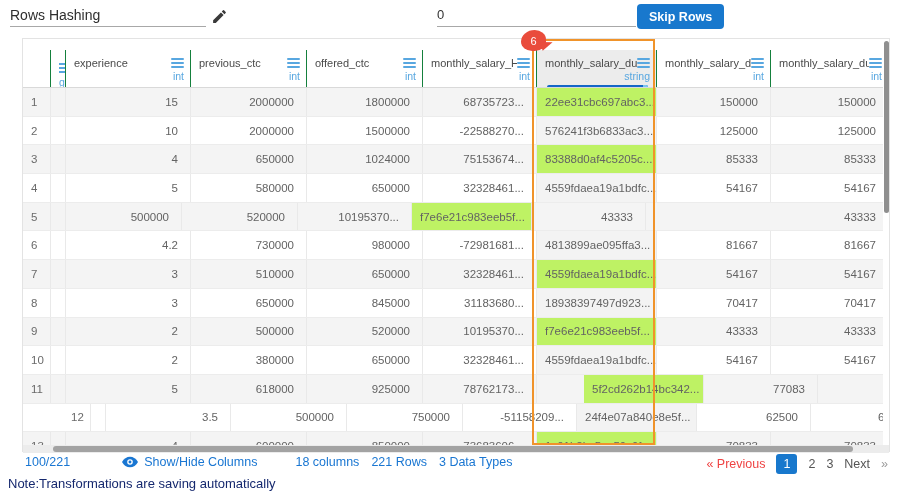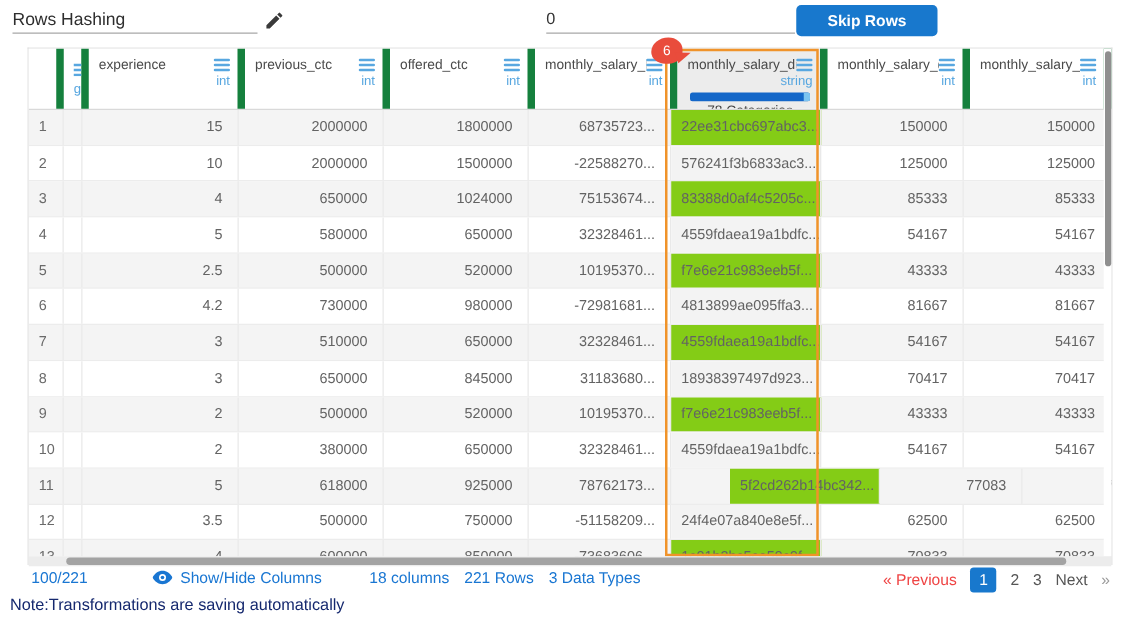--- a/index.html
+++ b/index.html
@@ -7,51 +7,51 @@
     font-family:"Liberation Sans", sans-serif; position:relative; }
 
   
   .topbar { position:absolute; left:0; top:0; width:900px; height:36px; background:#fff; }
   .name-input { position:absolute; left:10px; top:5px; width:196px; height:22px;
     border-bottom:1px solid #a8a8a8; font-size:14px; color:#2e2e2e; line-height:20px; }
   .pencil { position:absolute; left:211px; top:8px; width:17px; height:17px; cursor:pointer; }
   .pencil svg { width:100%; height:100%; fill:#3a3a3a; }
   .skip-input { position:absolute; left:437px; top:5px; width:199px; height:22px;
     border-bottom:1px solid #a8a8a8; font-size:13px; color:#333; line-height:20px; }
-  .skip-btn { position:absolute; left:637px; top:4px; height:25px; padding:0 25px;
+  .skip-btn { position:absolute; left:637px; top:4px; height:25px; padding:0 12px;
     background:#1878cd; color:#fff; border:none; border-radius:4px;
     font-size:12.5px; font-weight:bold; font-family:"Liberation Sans",sans-serif; cursor:pointer; }
 
   
   .table { position:absolute; left:22px; top:38px; width:868px; height:414px;
     border:1px solid #e3e3e3; border-bottom:none; background:#fff; }
   .thead { display:flex; height:49px; border-bottom:1px solid #d9d9d9; background:#fff; }
-  .hcell { position:relative; border-right:6px solid #15803d; padding:5px 6px 2px 8px;
-    font-size:11px; color:#4a4a4a; overflow:hidden; flex-shrink:0; }
+  .hcell { position:relative; border-right:1px solid #15803d; padding:5px 6px 2px 8px;
+    font-size:11px; color:#4a4a4a; overflow:hidden; flex-shrink:0;margin-top:11px; }
   .hcell .trow { display:flex; align-items:flex-start; justify-content:space-between; }
   .hlabel { white-space:nowrap; overflow:hidden; padding-top:2px; }
   .burger { display:inline-flex; flex-direction:column; gap:2px; padding-top:3px; cursor:pointer; flex-shrink:0; }
   .burger i { display:block; width:13px; height:2px; background:#58a7e0; border-radius:1px; }
   .htype { display:block; text-align:right; color:#58a7e0; font-size:10.5px; margin-top:1px; }
   .hcell.hl { background:#ececec; }
   .hbar { height:7px; background:#1467c8; border-radius:2px; margin:3px 2px 2px 2px; position:relative; overflow:hidden; }
   .hbar i { position:absolute; right:0; top:0; bottom:0; width:5%; background:#7cc4f0; }
   .hcats { text-align:center; font-size:11px; color:#444; margin-top:1px; }
   .partial-burger { width:8px; overflow:hidden; display:inline-block; direction:rtl; }
 
   .tbody { height:357px; overflow:hidden; }
   .row { display:flex; height:28.7px; align-items:center; border-bottom:1px solid #ececec; background:#fff; }
   .row.odd { background:#f4f4f4; }
   .cell { height:100%; display:flex; align-items:center; border-right:1px solid #e9e9e9;
     font-size:11.5px; color:#636363; padding:0 12px 0 8px; overflow:hidden; white-space:nowrap; flex-shrink:0; }
   .cell.num { justify-content:flex-end; }
   .cell.txt { justify-content:flex-start; padding:0 6px 0 8px; }
   .cell.rn { justify-content:flex-start; color:#6a6a6a; }
   .cell.hlc { background:#f3f3f3; }
-  .row.odd .cell.hlc { background:#84cc16; }
+  .row.odd .cell.hlc { background:#bef264; }
 
   
   .hl-overlay { position:absolute; left:509px; top:0; width:123px; height:406px;
     border:2px solid #f0932a; pointer-events:none; z-index:5; }
   .hl-badge { position:absolute; left:498px; top:-9px; width:25px; height:21px; z-index:6;
     background:#e94c3c; border-radius:55% 45% 45% 45%; color:#fff; font-size:11px;
     display:flex; align-items:center; justify-content:center; }
   .hl-badge::after { content:''; position:absolute; right:-7px; bottom:2px;
     border-left:12px solid #e94c3c; border-top:4px solid transparent;
     border-bottom:5px solid transparent; transform:rotate(-18deg); }
@@ -227,21 +227,20 @@
         <div class="cell num" style="width: 116px;">580000</div>
         <div class="cell num" style="width: 116px;">650000</div>
         <div class="cell num" style="width: 114px;">32328461...</div>
         <div class="cell txt hlc" style="width: 120px;">4559fdaea19a1bdfc...</div>
         <div class="cell num" style="width: 114px;">54167</div>
         <div class="cell num" style="width: 112px; flex-grow: 1;">54167</div>
       </div>
       <div class="row odd">
         <div class="cell rn" style="width: 28px;">5</div>
         <div class="cell txt" style="width: 12px;"></div>
-        <div class="cell num" style="width: 125px;">2.5</div>
         <div class="cell num" style="width: 116px;">500000</div>
         <div class="cell num" style="width: 116px;">520000</div>
         <div class="cell num" style="width: 114px;">10195370...</div>
         <div class="cell txt hlc" style="width: 120px;">f7e6e21c983eeb5f...</div>
         <div class="cell num" style="width: 114px;">43333</div>
         <div class="cell num" style="width: 112px; flex-grow: 1;">43333</div>
       </div>
       <div class="row">
         <div class="cell rn" style="width: 28px;">6</div>
         <div class="cell txt" style="width: 12px;"></div>
@@ -302,21 +301,21 @@
         <div class="cell txt" style="width: 12px;"></div>
         <div class="cell num" style="width: 125px;">5</div>
         <div class="cell num" style="width: 116px;">618000</div>
         <div class="cell num" style="width: 116px;">925000</div>
         <div class="cell num" style="width: 114px;">78762173...</div>
         <div class="cell txt hlc" style="width: 120px; margin-left: 47px;">5f2cd262b14bc342...</div>
         <div class="cell num" style="width: 114px;">77083</div>
         <div class="cell num" style="width: 112px; flex-grow: 1;">77083</div>
       </div>
       <div class="row">
-        <div class="cell rn" style="width: 28px;">12</div>
+        <div class="cell rn" style="width: 28px; margin-left: 40px;">12</div>
         <div class="cell txt" style="width: 12px;"></div>
         <div class="cell num" style="width: 125px;">3.5</div>
         <div class="cell num" style="width: 116px;">500000</div>
         <div class="cell num" style="width: 116px;">750000</div>
         <div class="cell num" style="width: 114px;">-51158209...</div>
         <div class="cell txt hlc" style="width: 120px;">24f4e07a840e8e5f...</div>
         <div class="cell num" style="width: 114px;">62500</div>
         <div class="cell num" style="width: 112px; flex-grow: 1;">62500</div>
       </div>
       <div class="row odd">

